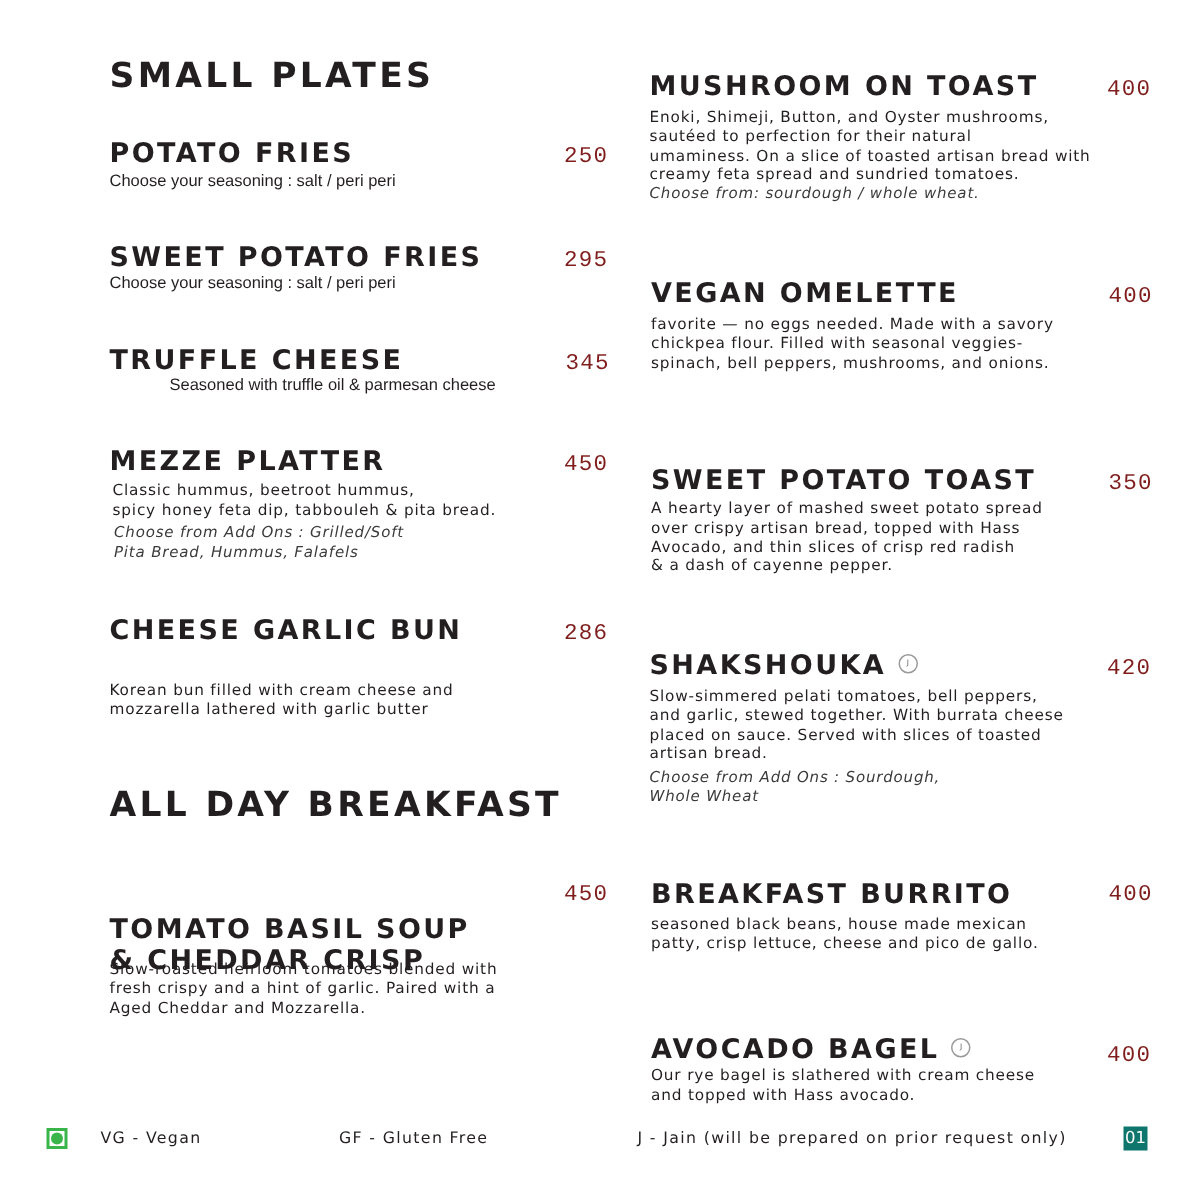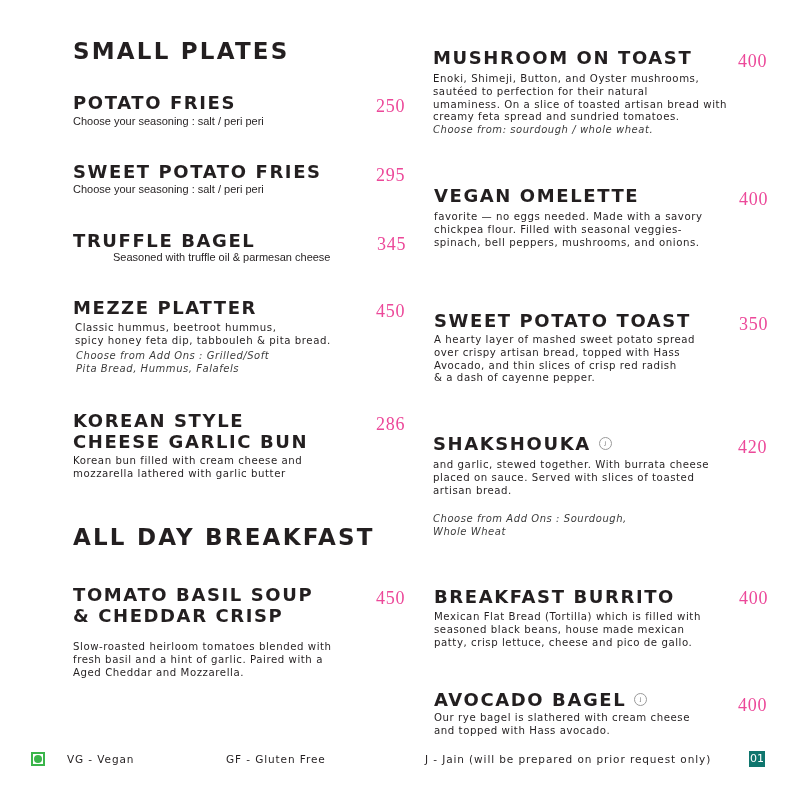--- a/index.html
+++ b/index.html
@@ -1,20 +1,20 @@
 <!DOCTYPE html>
 <html><head>
 <meta charset="utf-8">
 <style>
   html, body { margin:0; padding:0; background:#ffffff; }
   body { width:796px; height:796px; position:relative; overflow:hidden; color:#231f20; font-family:"DejaVu Sans", sans-serif; }
   .abs { position:absolute; }
   .section-title { font-family:"DejaVu Sans", sans-serif; font-size:23px; font-weight:600; letter-spacing:2.2px; color:#231f20; white-space:nowrap; }
   .item-name { font-family:"DejaVu Sans", sans-serif; font-size:18px; font-weight:600; letter-spacing:1.6px; line-height:21px; color:#231f20; white-space:nowrap; }
-  .price { font-family:Liberation Serif, serif; font-size:18px; letter-spacing:0.8px; color:#ec4899; }
+  .price { font-family:Liberation Mono, monospace; font-size:15px; letter-spacing:0.8px; color:#7f1d1d; }
   .desc { font-family:"DejaVu Sans", sans-serif; font-size:10.2px; letter-spacing:0.55px; line-height:12.8px; color:#231f20; white-space:nowrap; }
   .desc-sm { font-family:"Liberation Sans", sans-serif; font-size:11px; letter-spacing:0px; line-height:13px; color:#231f20; white-space:nowrap; }
   .note { font-family:"DejaVu Sans", sans-serif; font-size:10px; font-style:italic; letter-spacing:0.55px; line-height:12.8px; color:#3b3b3b; white-space:nowrap; }
   .jain { display:inline-block; width:11px; height:11px; border:1px solid #9a9a9a; border-radius:50%; font-size:5px; line-height:11px; text-align:center; vertical-align:middle; margin-left:8px; color:#666; font-weight:400; letter-spacing:0; position:relative; top:-2px; }
   .legend { font-family:"DejaVu Sans", sans-serif; font-size:10.5px; letter-spacing:0.9px; color:#231f20; white-space:nowrap; }
   .veg-icon { width:14px; height:14px; border:2px solid #3ab54a; background:#fff; box-sizing:border-box; display:flex; align-items:center; justify-content:center; }
   .veg-dot { width:8px; height:8px; border-radius:50%; background:#3ab54a; }
   .page-num { background:#0f766e; color:#fff; font-family:"DejaVu Sans", sans-serif; font-size:11px; width:16px; height:16px; line-height:16px; text-align:center; }
 </style>
 </head>
@@ -23,55 +23,54 @@
 <div class="abs section-title" style="left:73px;top:38px;">SMALL PLATES</div>
 
 <div class="abs item-name" style="left:73px;top:92px;">POTATO FRIES</div>
 <div class="abs price" style="left:376px;top:96px;">250</div>
 <div class="abs desc-sm" style="left:73px;top:115px;">Choose your seasoning : salt / peri peri</div>
 
 <div class="abs item-name" style="left:73px;top:161px;">SWEET POTATO FRIES</div>
 <div class="abs price" style="left:376px;top:165px;">295</div>
 <div class="abs desc-sm" style="left:73px;top:183px;">Choose your seasoning : salt / peri peri</div>
 
-<div class="abs item-name" style="left:73px;top:230px;">TRUFFLE BAGEL</div>
+<div class="abs item-name" style="left:73px;top:230px;">TRUFFLE CHEESE</div>
 <div class="abs price" style="left:377px;top:234px;">345</div>
 <div class="abs desc-sm" style="left:73px;top:251px;margin-left:40px;">Seasoned with truffle oil &amp; parmesan cheese</div>
 
 <div class="abs item-name" style="left:73px;top:297px;">MEZZE PLATTER</div>
 <div class="abs price" style="left:376px;top:301px;">450</div>
 <div class="abs desc" style="left:75px;top:322px;">
   <div>Classic hummus, beetroot hummus,</div>
   <div>spicy honey feta dip, tabbouleh &amp; pita bread.</div>
 </div>
 <div class="abs note" style="left:76px;top:350px;">
   <div>Choose from Add Ons : Grilled/Soft</div>
   <div>Pita Bread, Hummus, Falafels</div>
 </div>
 
 <div class="abs item-name" style="left:73px;top:410px;">
-  <div>KOREAN STYLE</div>
   <div>CHEESE GARLIC BUN</div>
 </div>
 <div class="abs price" style="left:376px;top:414px;">286</div>
 <div class="abs desc" style="left:73px;top:455px;">
   <div>Korean bun filled with cream cheese and</div>
   <div>mozzarella lathered with garlic butter</div>
 </div>
 
 <div class="abs section-title" style="left:73px;top:524px;">ALL DAY BREAKFAST</div>
 
-<div class="abs item-name" style="left:73px;top:584px;">
+<div class="abs item-name" style="left:73px;top:609px;">
   <div>TOMATO BASIL SOUP</div>
   <div>&amp; CHEDDAR CRISP</div>
 </div>
 <div class="abs price" style="left:376px;top:588px;">450</div>
 <div class="abs desc" style="left:73px;top:641px;">
   <div>Slow-roasted heirloom tomatoes blended with</div>
-  <div>fresh basil and a hint of garlic. Paired with a</div>
+  <div>fresh crispy and a hint of garlic. Paired with a</div>
   <div>Aged Cheddar and Mozzarella.</div>
 </div>
 
 <div class="abs item-name" style="left:433px;top:47px;">MUSHROOM ON TOAST</div>
 <div class="abs price" style="left:738px;top:51px;">400</div>
 <div class="abs desc" style="left:433px;top:73px;">
   <div>Enoki, Shimeji, Button, and Oyster mushrooms,</div>
   <div>sautéed to perfection for their natural</div>
   <div>umaminess. On a slice of toasted artisan bread with</div>
   <div>creamy feta spread and sundried tomatoes.</div>
@@ -93,33 +92,33 @@
   <div>over crispy artisan bread, topped with Hass</div>
   <div>Avocado, and thin slices of crisp red radish</div>
   <div>&amp; a dash of cayenne pepper.</div>
 </div>
 
 <div class="abs item-name" style="left:433px;top:433px;">
   <span>SHAKSHOUKA</span><span class="jain">J</span>
 </div>
 <div class="abs price" style="left:738px;top:437px;">420</div>
 <div class="abs desc" style="left:433px;top:459px;">
+  <div>Slow-simmered pelati tomatoes, bell peppers,</div>
   <div>and garlic, stewed together. With burrata cheese</div>
   <div>placed on sauce. Served with slices of toasted</div>
   <div>artisan bread.</div>
 </div>
 <div class="abs note" style="left:433px;top:513px;">
   <div>Choose from Add Ons : Sourdough,</div>
   <div>Whole Wheat</div>
 </div>
 
 <div class="abs item-name" style="left:434px;top:586px;">BREAKFAST BURRITO</div>
 <div class="abs price" style="left:739px;top:588px;">400</div>
 <div class="abs desc" style="left:434px;top:611px;">
-  <div>Mexican Flat Bread (Tortilla) which is filled with</div>
   <div>seasoned black beans, house made mexican</div>
   <div>patty, crisp lettuce, cheese and pico de gallo.</div>
 </div>
 
 <div class="abs item-name" style="left:434px;top:689px;">
   <span>AVOCADO BAGEL</span><span class="jain">J</span>
 </div>
 <div class="abs price" style="left:738px;top:695px;">400</div>
 <div class="abs desc" style="left:434px;top:712px;">
   <div>Our rye bagel is slathered with cream cheese</div>

